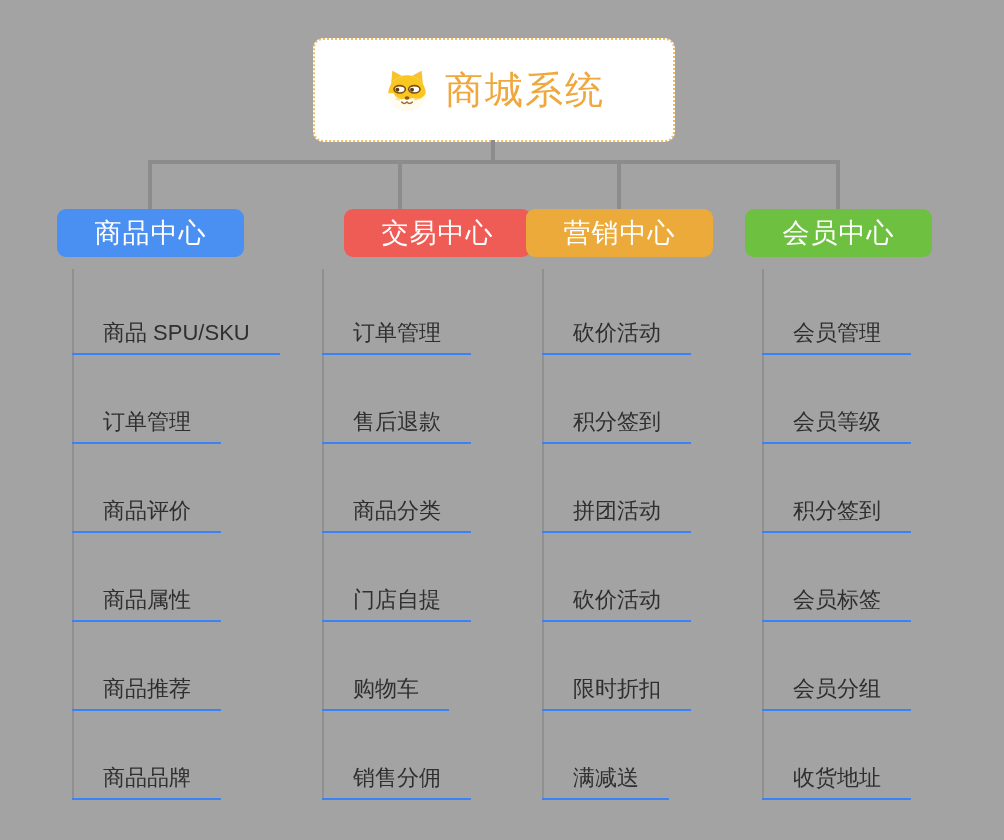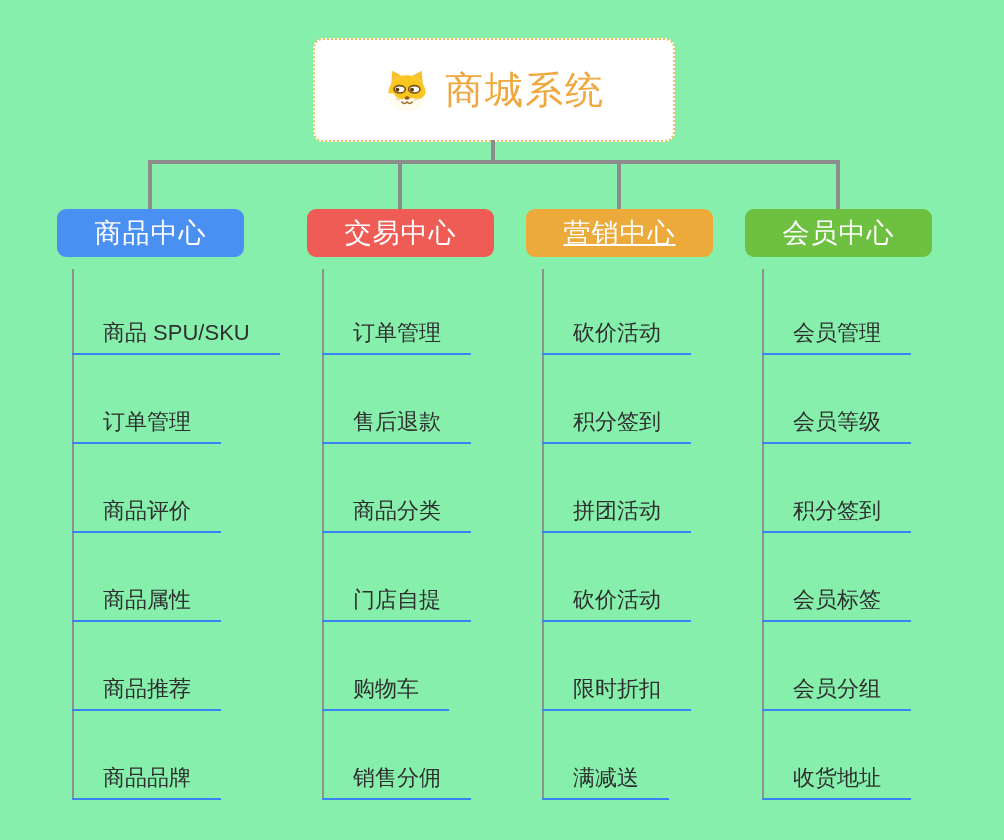--- a/index.html
+++ b/index.html
@@ -4,21 +4,21 @@
 <style>
   html,body{margin:0;padding:0;}
   body{
     background:#f6f6f7;
     font-family:"Liberation Sans","DejaVu Sans",sans-serif;
   }
   .canvas{
     position:relative;
     width:1004px;
     height:840px;
-    background:#86efac;
+    background:#a3a3a3;
     overflow:hidden;
   }
   
   .root{
     position:absolute;
     left:313px; top:38px;
     width:362px; height:104px;
     background:#ffffff;
     border:2px dotted #f2bd62;
     border-radius:10px;
@@ -100,22 +100,22 @@
   </div>
 
   <div class="conn stub"></div>
   <div class="conn bus"></div>
   <div class="conn drop d1"></div>
   <div class="conn drop d2"></div>
   <div class="conn drop d3"></div>
   <div class="conn drop d4"></div>
 
   <div class="hdr hx1" style="background-color: rgb(74, 144, 242);">商品中心</div>
-  <div class="hdr hx2" style="background-color: rgb(238, 92, 85);">交易中心</div>
-  <div class="hdr hx3" style="background-color: rgb(235, 170, 57); text-decoration: underline;">营销中心</div>
+  <div class="hdr hx2" style="background-color: rgb(238, 92, 85); margin-left: 37px;">交易中心</div>
+  <div class="hdr hx3" style="background-color: rgb(235, 170, 57);">营销中心</div>
   <div class="hdr hx4" style="background-color: rgb(110, 192, 65); font-family: Liberation Serif, serif;">会员中心</div>
 
   <div class="col cx1">
     <div class="trunk"></div>
     <div class="leaf r0">商品 SPU/SKU</div>
     <div class="leaf r1">订单管理</div>
     <div class="leaf r2">商品评价</div>
     <div class="leaf r3">商品属性</div>
     <div class="leaf r4">商品推荐</div>
     <div class="leaf r5">商品品牌</div>

